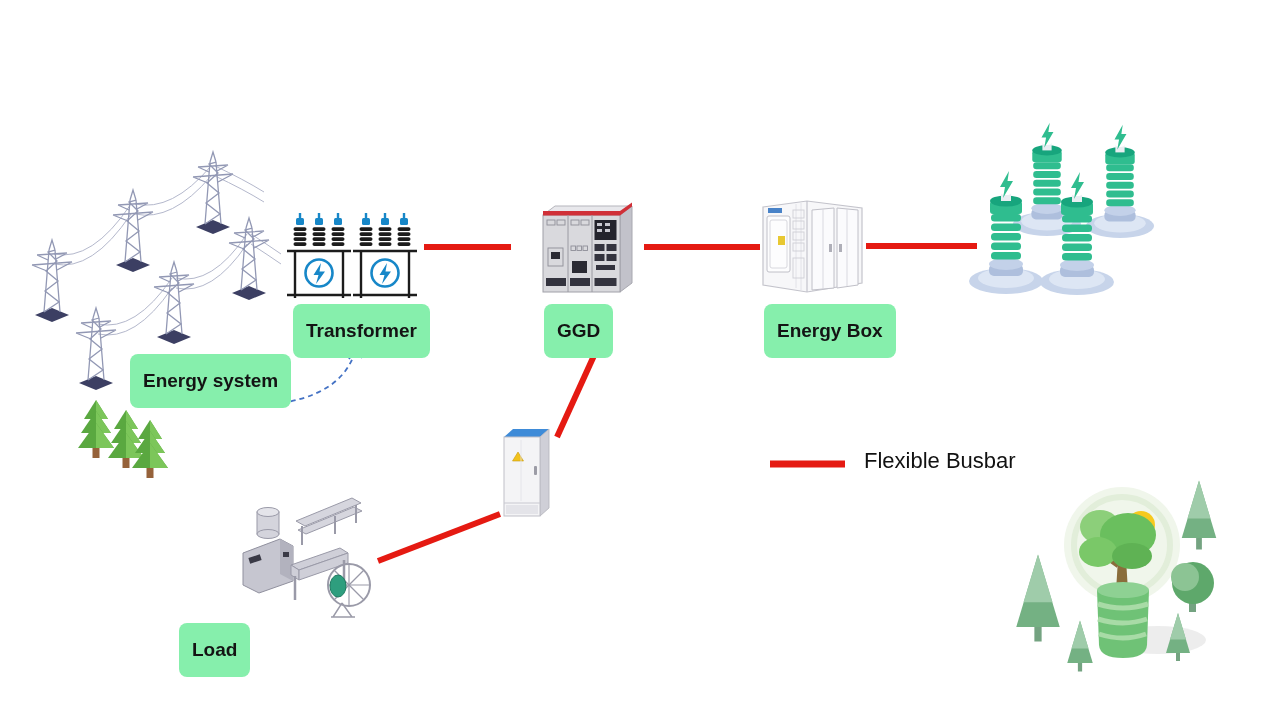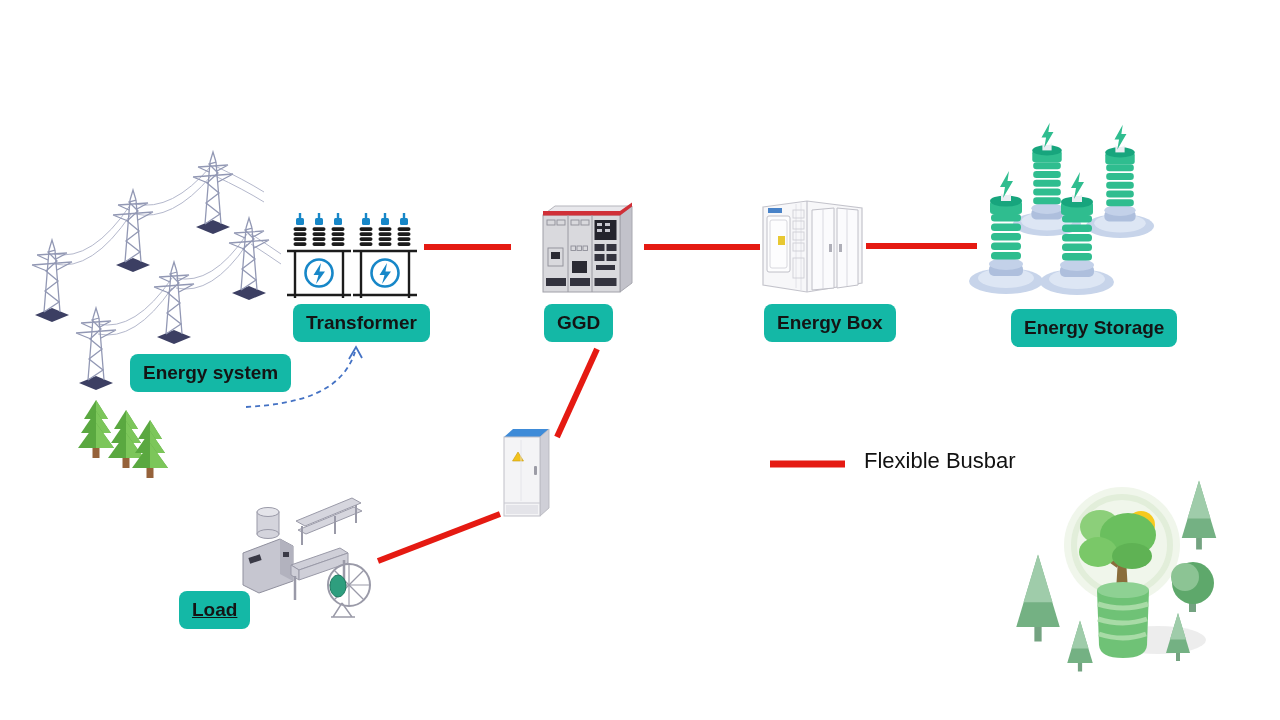--- a/index.html
+++ b/index.html
@@ -1,20 +1,20 @@
 <!DOCTYPE html>
 <html><head>
 <meta charset="utf-8">
 <style>
   html,body{margin:0;padding:0;}
   body{width:1280px;height:720px;background:#ffffff;overflow:hidden;position:relative;
        font-family:"Liberation Sans",sans-serif;}
   #canvas{position:absolute;left:0;top:0;width:1280px;height:720px;}
   svg#scene{position:absolute;left:0;top:0;}
-  .label{position:absolute;background:#14b8a6;border-radius:8px;padding:8px 13px;
+  .label{position:absolute;background:#86efac;border-radius:8px;padding:16px 13px;
          font-weight:bold;font-size:19px;color:#141414;white-space:nowrap;z-index:5;}
   .legend-text{position:absolute;left:864px;top:448px;font-size:22px;color:#111;
                font-weight:400;z-index:5;}
 </style>
 </head>
 <body>
 
 <div id="canvas">
 
 <svg id="scene" width="1280" height="720" viewBox="0 0 1280 720">
@@ -315,18 +315,17 @@
         <circle cx="1185" cy="577" r="14" fill="#8CC494"></circle>
       </g>
     </g>
   </g>
 </svg>
 
 <div class="label" style="left:130px;top:354px;">Energy system</div>
 <div class="label" style="left:293px;top:304px;">Transformer</div>
 <div class="label" style="left:544px;top:304px;">GGD</div>
 <div class="label" style="left:764px;top:304px;">Energy Box</div>
-<div class="label" style="left:1011px;top:309px;">Energy Storage</div>
-<div class="label" style="left:179px;top:591px;text-decoration:underline;">Load</div>
+<div class="label" style="left:179px;top:623px;">Load</div>
 
 <div class="legend-text">Flexible Busbar</div>
 
 </div>
 
 </body></html>

